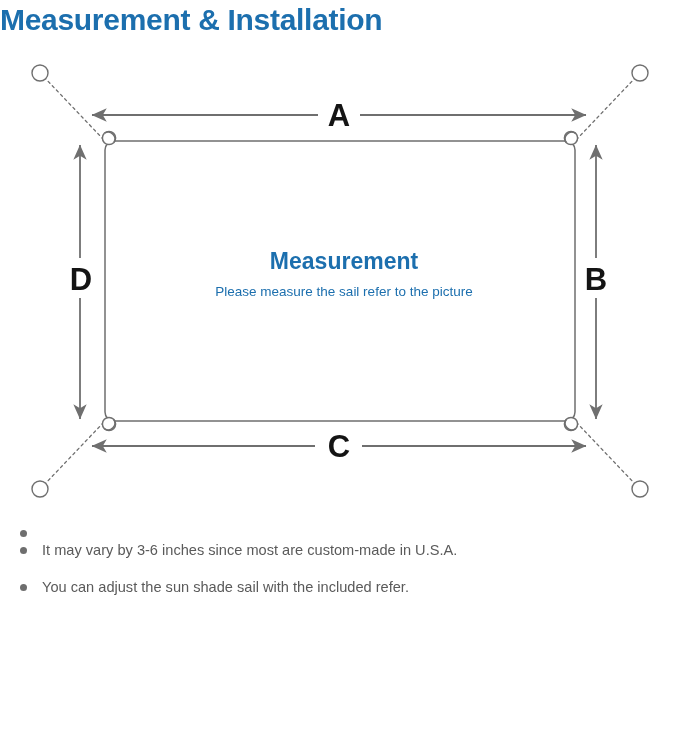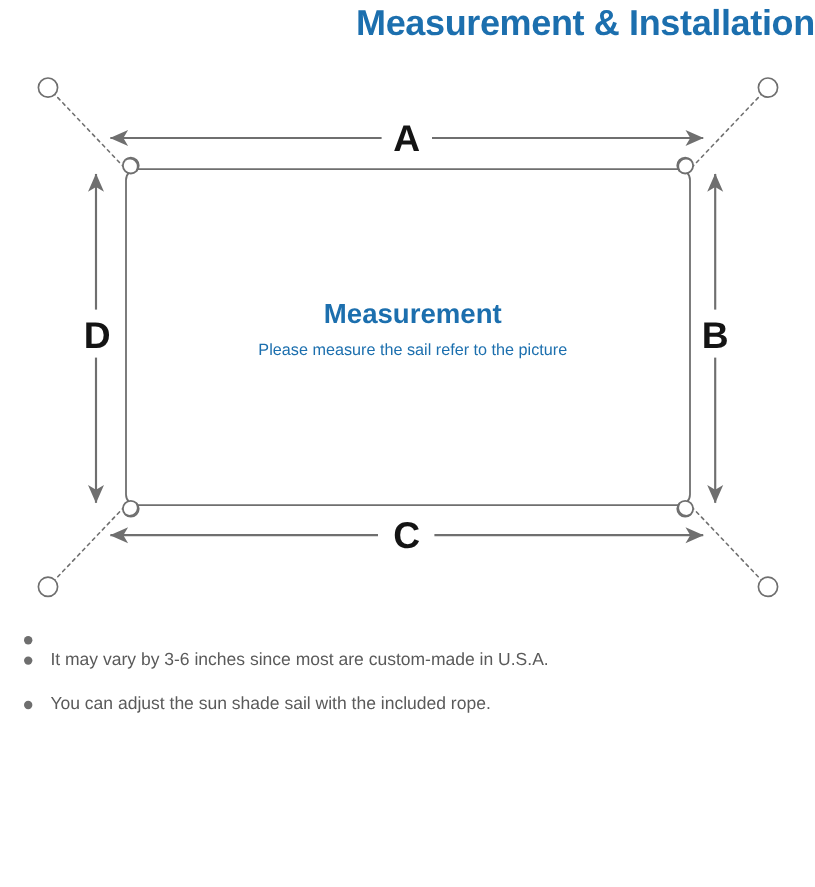--- a/index.html
+++ b/index.html
@@ -15,21 +15,21 @@
     overflow: hidden;
     position: relative;
   }
 
   
   .page-title {
     position: absolute;
     left: 0;
     top: 0;
     width: 679px;
-    text-align: right;
+    text-align: left;
     font-size: 30px;
     font-weight: bold;
     letter-spacing: -0.3px;
     line-height: 40px;
     color: #1c6fae;
     font-family: "Liberation Sans", sans-serif;
   }
 
   
   .diagram-wrap {
@@ -167,15 +167,15 @@
 <ul class="notes">
   <li class="note-item">
     <span class="note-bullet"></span>
   </li>
   <li class="note-item">
     <span class="note-bullet"></span>
     <span>It may vary by 3-6 inches since most are custom-made in U.S.A.</span>
   </li>
   <li class="note-item">
     <span class="note-bullet"></span>
-    <span>You can adjust the sun shade sail with the included rope.</span>
+    <span>You can adjust the sun shade sail with the included refer.</span>
   </li>
 </ul>
 
 </body></html>

